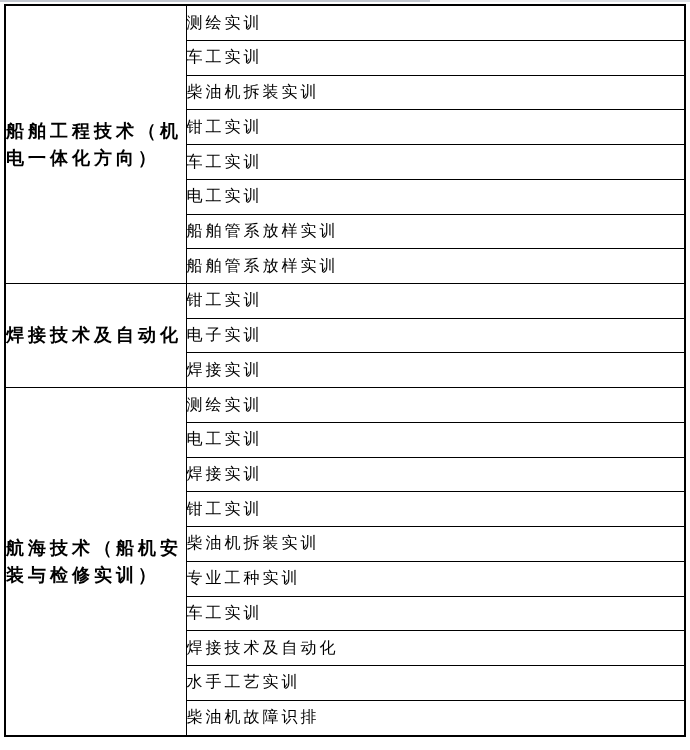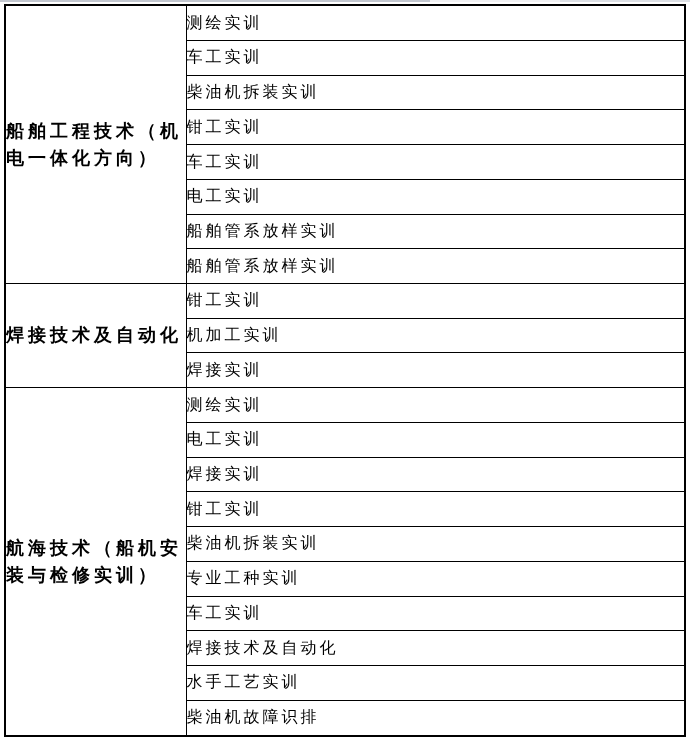--- a/index.html
+++ b/index.html
@@ -98,21 +98,21 @@
           <td class="course-cell">船舶管系放样实训</td>
         </tr>
         <tr>
           <td class="course-cell">船舶管系放样实训</td>
         </tr>
         <tr>
           <td class="program-cell" rowspan="3">焊接技术及自动化</td>
           <td class="course-cell">钳工实训</td>
         </tr>
         <tr>
-          <td class="course-cell">机加工实训</td>
+          <td class="course-cell">电子实训</td>
         </tr>
         <tr>
           <td class="course-cell">焊接实训</td>
         </tr>
         <tr>
           <td class="program-cell" rowspan="10">航海技术（船机安装与检修实训）</td>
           <td class="course-cell">测绘实训</td>
         </tr>
         <tr>
           <td class="course-cell">电工实训</td>

